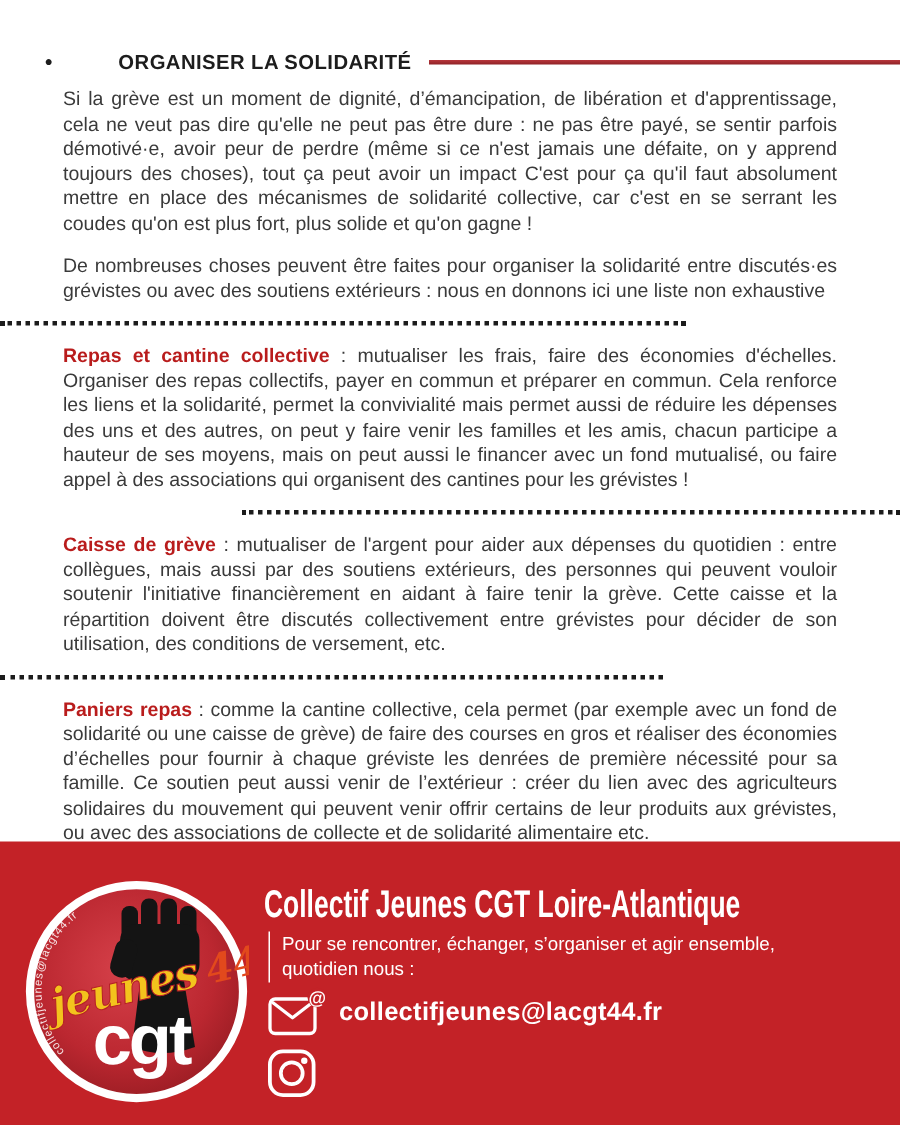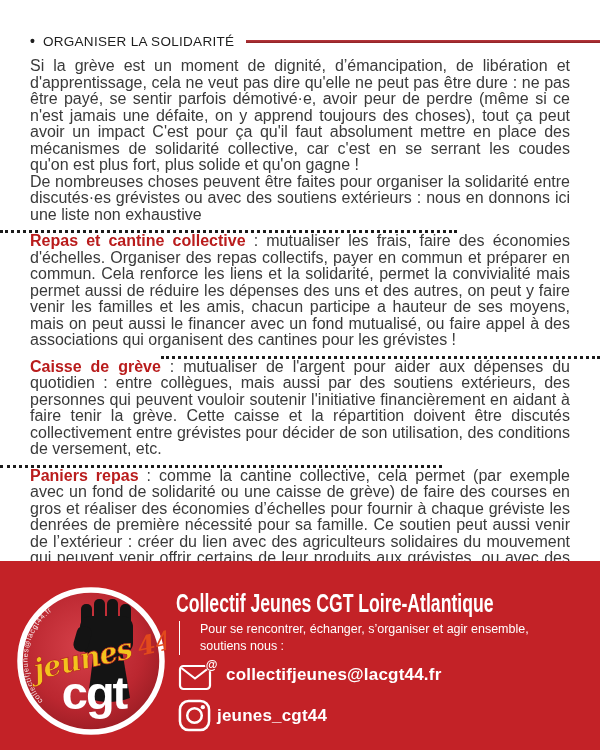--- a/index.html
+++ b/index.html
@@ -3,39 +3,39 @@
 <meta charset="utf-8">
 <style>
   html,body{margin:0;padding:0;}
   body{width:600px;height:750px;background:#fff;font-family:"Liberation Sans",sans-serif;}
   .page{position:relative;width:600px;height:750px;overflow:hidden;background:#ffffff;}
 
   
   .content{padding:34px 30px 0 30px;}
   .heading-row{display:flex;align-items:center;}
   .bullet{font-weight:bold;font-size:14px;color:#1d1d1d;margin-right:8px;line-height:15px;}
-  .heading-text{font-weight:normal;font-size:13.5px;letter-spacing:.3px;color:#1d1d1d;white-space:nowrap;}
+  .heading-text{font-weight:bold;font-size:13.5px;letter-spacing:.3px;color:#1d1d1d;white-space:nowrap;margin-left:36px;}
   .heading-line{flex:1;height:2.5px;background:linear-gradient(#b8373c,#8f2226);margin-left:12px;margin-right:-30px;}
 
-  p.body{font-size:16px;line-height:16.5px;text-align:justify;color:#3a3a3a;margin:0;}
+  p.body{font-size:13px;line-height:16.5px;text-align:justify;color:#3a3a3a;margin:12px;}
   p.body.first{margin-top:9px;}
   .section{margin-top:9px;}
   .section b{color:#b91c1c;}
 
   .sep{height:0;border-top:3px dotted #1c1c1c;margin-top:7px;}
   .sep-1{margin-left:-30px;width:457px;}
   .sep-2{margin-left:131px;margin-right:-30px;}
   .sep-3{margin-left:-30px;width:442px;}
 
   
   .footer{position:absolute;left:0;top:561px;width:600px;height:189px;background:#c32227;}
   .logo-wrap{position:absolute;left:16px;top:25px;width:150px;height:150px;}
   .org-title{position:absolute;left:176px;top:29px;color:#fff;font-weight:bold;font-size:24.5px;white-space:nowrap;}
   .org-title .squeeze{display:inline-block;transform:scale(.72,1.05);transform-origin:0 50%;letter-spacing:0;}
-  .tagline{position:absolute;left:179px;top:60px;border-left:1px solid #ffffff;padding-left:20px;
+  .tagline{position:absolute;left:179px;top:60px;border-left:1px solid #ffffff;padding-left:8px;
            color:#fff;font-size:12.5px;line-height:17px;}
   .contact-row{position:absolute;left:178px;display:flex;align-items:center;gap:6px;color:#fff;}
   .contact-row.email{top:97px;}
   .contact-row.insta{top:138px;}
   .contact-text{font-weight:bold;font-size:17px;letter-spacing:.2px;}
   svg{display:block;}
 </style>
 </head>
 <body>
 
@@ -100,36 +100,35 @@
         </text>
 
         <text x="78" y="123" text-anchor="middle" font-size="47" font-weight="bold" fill="#ffffff" letter-spacing="-2">cgt</text>
       </svg>
     </div>
 
     <div class="org-title"><span class="squeeze">Collectif Jeunes CGT Loire-Atlantique</span></div>
 
     <div class="tagline">
       <div>Pour se rencontrer, échanger, s’organiser et agir ensemble,</div>
-      <div>soutiens nous :</div>
+      <div>quotidien nous :</div>
     </div>
 
     <div class="contact-row email">
       <svg width="42" height="34" viewBox="0 0 42 34">
         <rect x="2" y="8" width="30" height="23" rx="3.5" fill="none" stroke="#ffffff" stroke-width="2.2"></rect>
         <path d="M4,10.5 L17,20.5 L30,10.5" fill="none" stroke="#ffffff" stroke-width="2.2" stroke-linecap="round" stroke-linejoin="round"></path>
         <circle cx="33.5" cy="7" r="6.5" fill="#c32227"></circle>
         <text x="33.5" y="11" font-size="12" font-weight="bold" fill="#ffffff" text-anchor="middle">@</text>
       </svg>
       <span class="contact-text">collectifjeunes@lacgt44.fr</span>
     </div>
 
     <div class="contact-row insta">
       <svg width="33" height="33" viewBox="0 0 34 34">
         <rect x="2" y="2" width="30" height="30" rx="9" fill="none" stroke="#ffffff" stroke-width="2.6"></rect>
         <circle cx="17" cy="17" r="7.5" fill="none" stroke="#ffffff" stroke-width="2.6"></circle>
         <circle cx="25.6" cy="8.4" r="2.2" fill="#ffffff"></circle>
       </svg>
-      <span class="contact-text">jeunes_cgt44</span>
     </div>
 
   </div>
 </div>
 
 </body></html>

